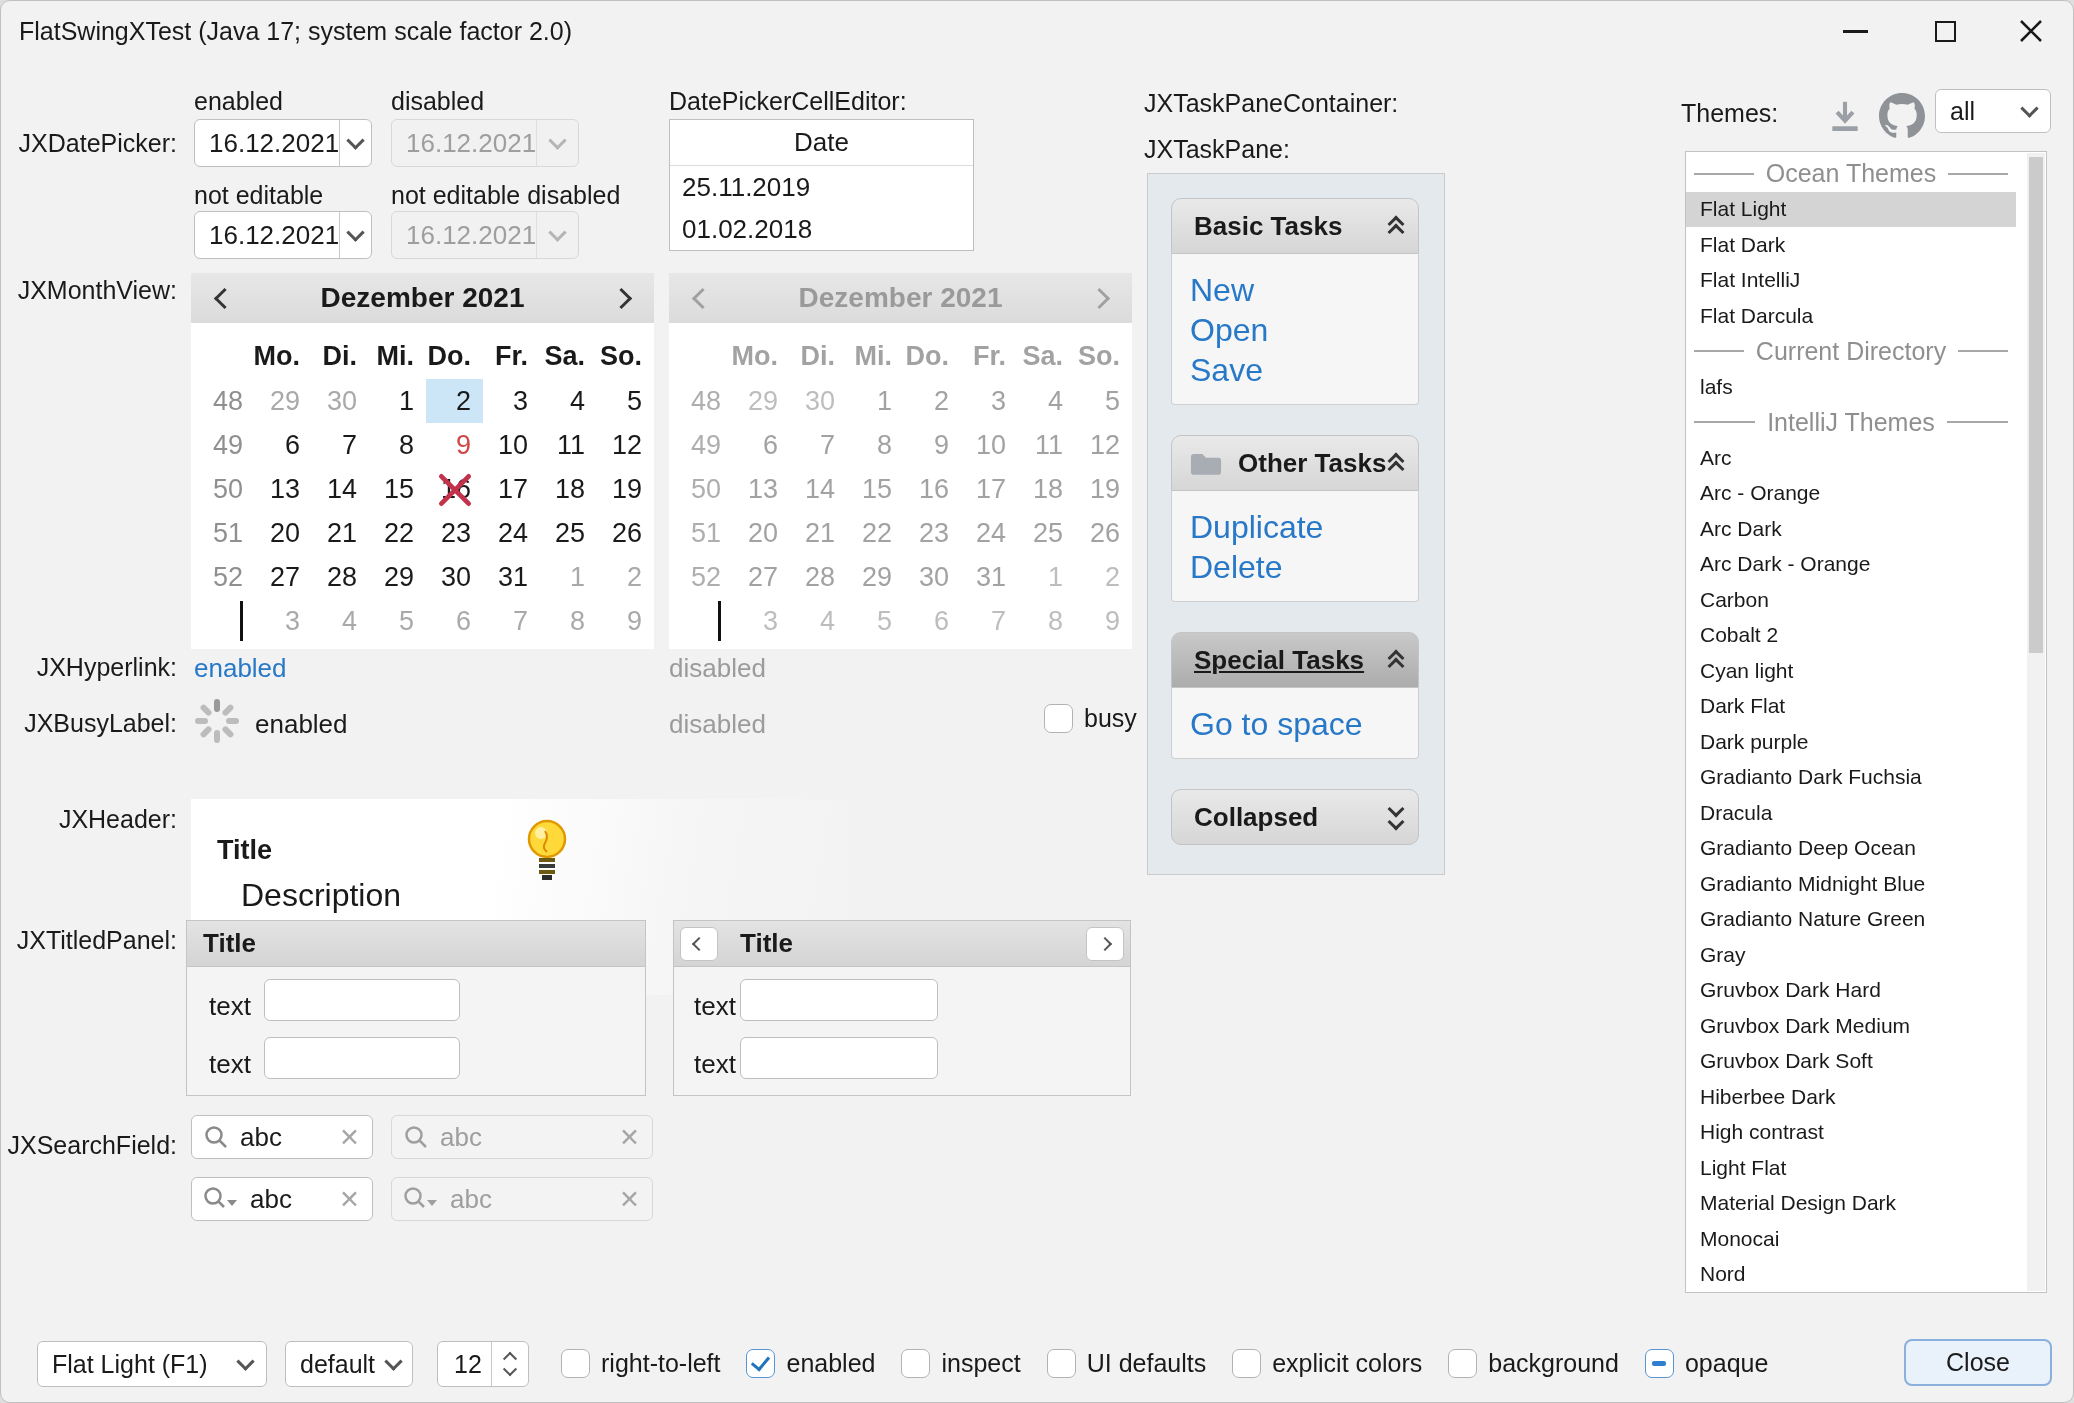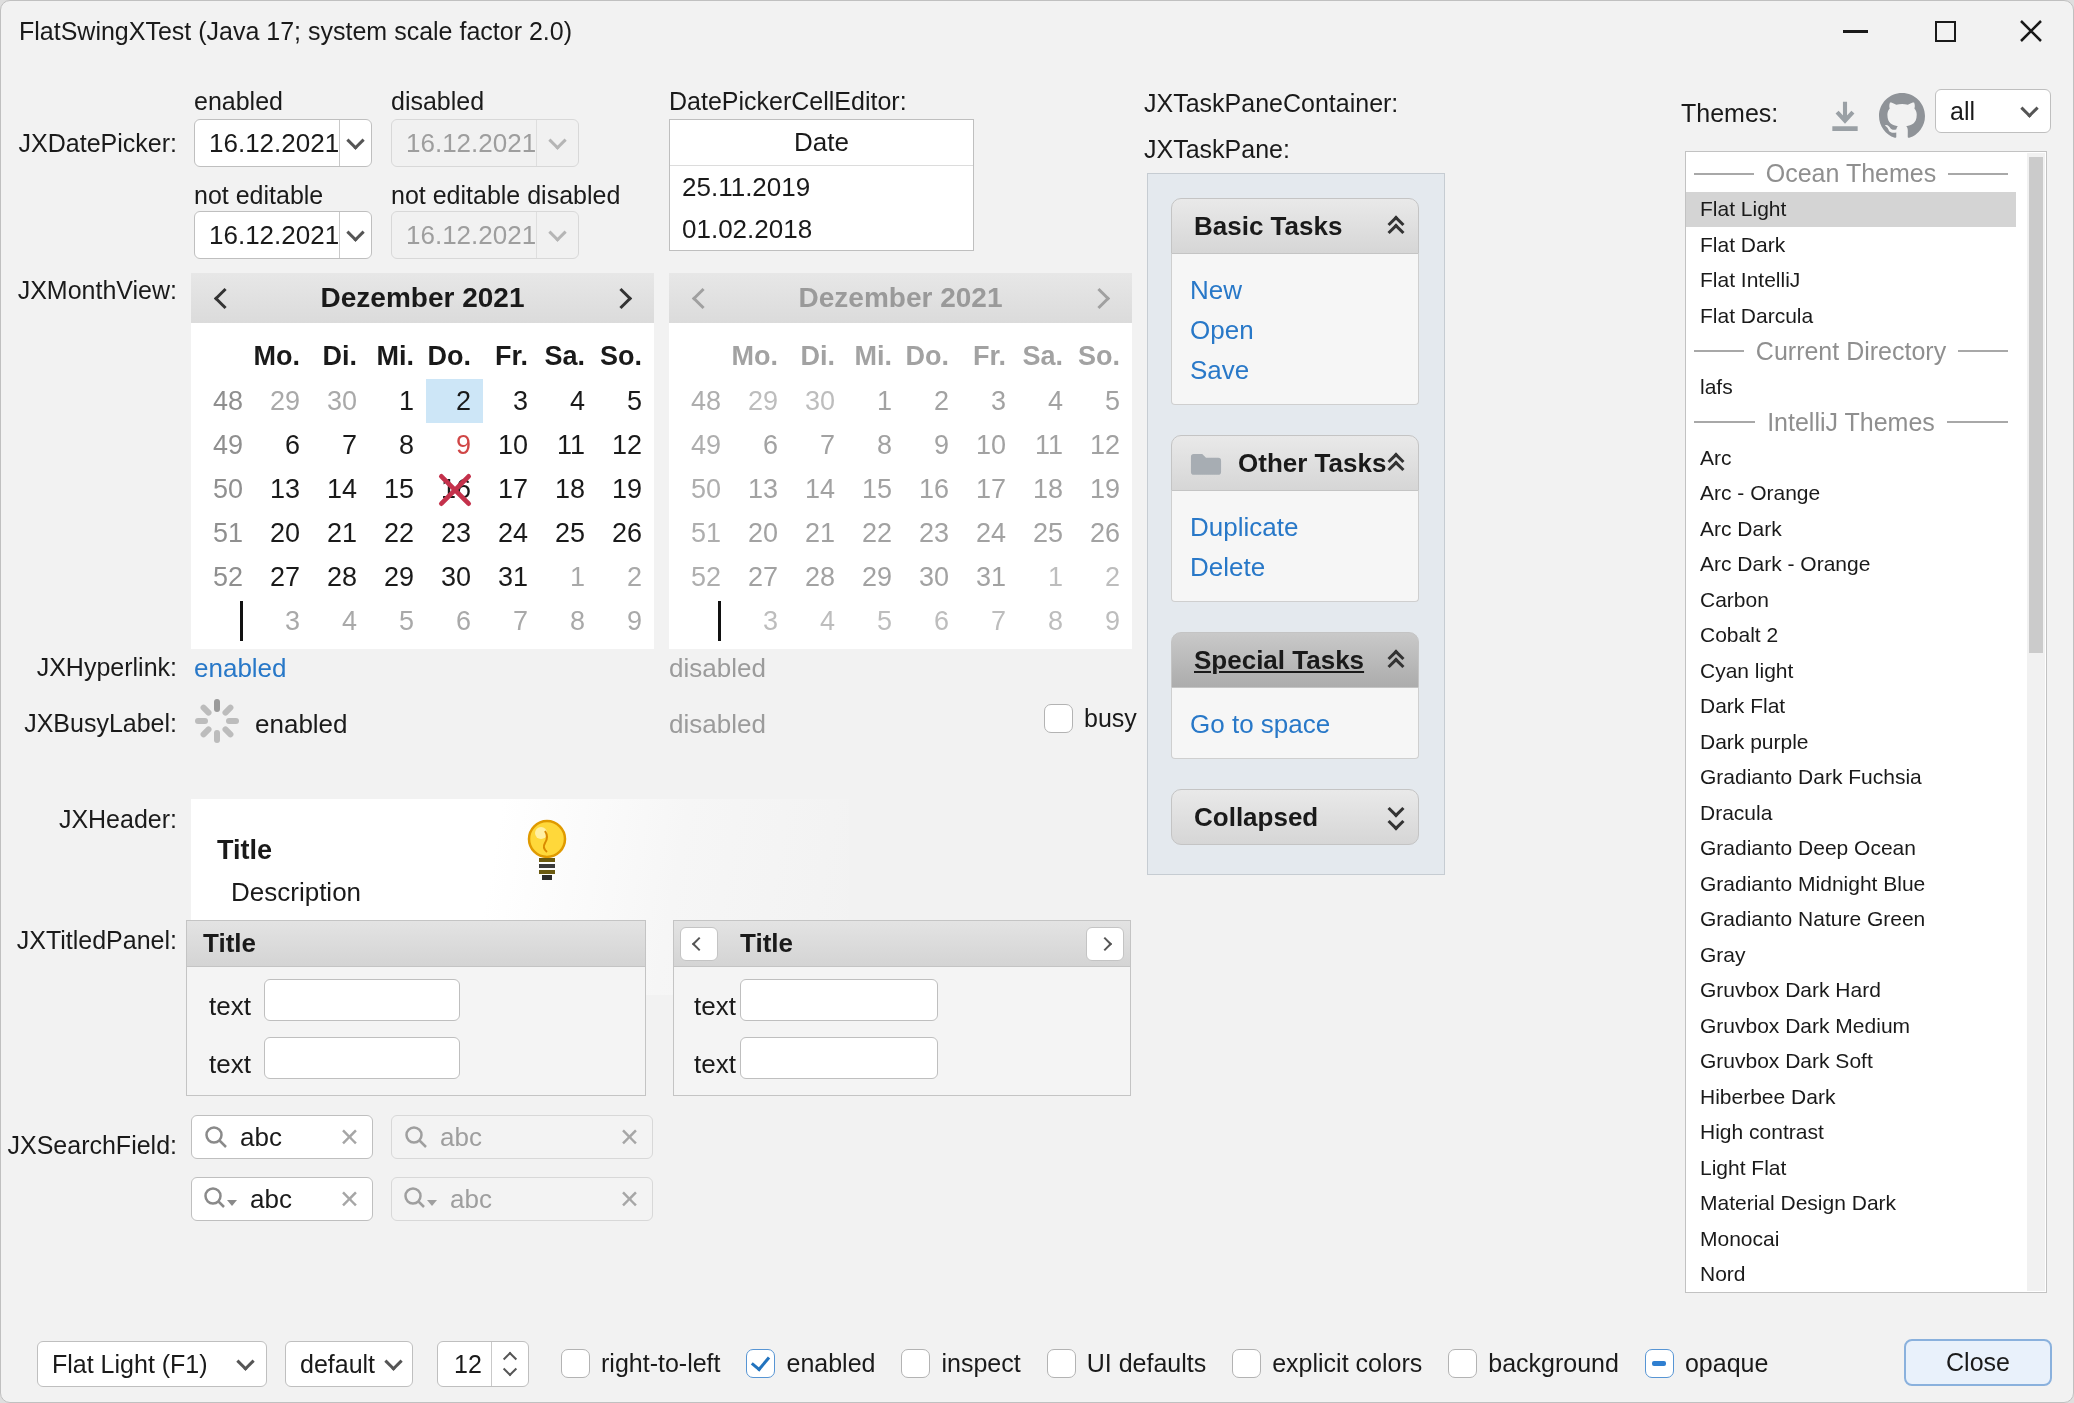--- a/index.html
+++ b/index.html
@@ -58,21 +58,21 @@
   .cal.disabled .calrow{color:#a2a2a2;}
   .cal.disabled .wknum{color:#aeaeae;}
   .cal.disabled .daycell.muted{color:#bdbdbd;}
   
   .spinner{position:absolute;left:194px;top:698px;width:44px;height:44px;}
   .petal{position:absolute;left:22px;top:19px;width:13px;height:6px;border-radius:3px;background:#bcbcbc;transform-origin:0 3px;}
   
   .jxheader{position:absolute;left:190px;top:798px;width:658px;height:196px;
             background:linear-gradient(100deg,#ffffff 45%,#f6f6f6 72%,#f2f2f2);}
   .jxheader .h-title{position:absolute;left:26px;top:36px;font-weight:bold;font-size:27px;}
-  .jxheader .h-desc{position:absolute;left:40px;top:78px;font-size:26px;text-align:center;}
+  .jxheader .h-desc{position:absolute;left:50px;top:78px;font-size:32px;text-align:center;}
   .jxheader .h-more{position:absolute;left:50px;top:120px;font-size:26px;}
   .bulb{position:absolute;left:330px;top:18px;}
   
   .tp{position:absolute;top:919px;height:176px;background:#f4f4f4;border:1px solid #c4c4c4;box-sizing:border-box;}
   .tphead{height:46px;background:linear-gradient(#e3e3e3,#d4d4d4);border-bottom:1px solid #c4c4c4;
           display:flex;align-items:center;padding:0 6px;box-sizing:border-box;}
   .tphead .tptitle{font-weight:bold;font-size:26px;padding-left:10px;}
   .tpnav{width:38px;height:34px;background:#fff;border:1px solid #c4c4c4;border-radius:6px;
          display:flex;align-items:center;justify-content:center;box-sizing:border-box;}
   .tpnav .chv{width:8px;height:8px;border-width:2.5px;}
@@ -99,21 +99,21 @@
   .panetitle{font-weight:bold;font-size:26px;padding-left:4px;}
   .panehead .foldericon{margin-right:12px;}
   .dblchv{display:flex;flex-direction:column;margin-left:auto;align-items:center;}
   .dblchv i{width:9px;height:9px;border-right:3px solid #333;border-bottom:3px solid #333;display:block;}
   .dblchv.up i{transform:rotate(-135deg);}
   .dblchv.up i:first-child{margin-bottom:-4px;margin-top:3px;}
   .dblchv.down i{transform:rotate(45deg);}
   .dblchv.down i:first-child{margin-bottom:1px;margin-top:-4px;}
   .panebody{background:#f6f6f6;border:1px solid #cfcfcf;border-top:none;border-radius:0 0 4px 4px;
             padding:16px 0 14px 18px;}
-  .tasklink{color:#2878c8;font-size:26px;line-height:40px;}
+  .tasklink{color:#2878c8;font-size:32px;line-height:40px;}
   
   .themelist{position:absolute;left:1684px;top:150px;width:362px;height:1142px;background:#fff;
              border:1px solid #c2c2c2;box-sizing:border-box;padding-top:4px;overflow:hidden;}
   .titem{height:35.5px;display:flex;align-items:center;padding-left:14px;font-size:21px;width:330px;box-sizing:border-box;}
   .titem.selected{background:#d4d4d4;}
   .tsep{height:35.5px;display:flex;align-items:center;color:#8f8f8f;font-size:25px;width:330px;padding:0 8px;box-sizing:border-box;}
   .tsline{flex:1;height:2px;background:#a8a8a8;}
   .tslbl{padding:0 12px;}
   .vscroll{position:absolute;right:1px;top:1px;bottom:1px;width:18px;background:#f1f1f1;}
   .vthumb{position:absolute;left:2px;top:4px;width:14px;height:496px;background:#cbcbcb;}

